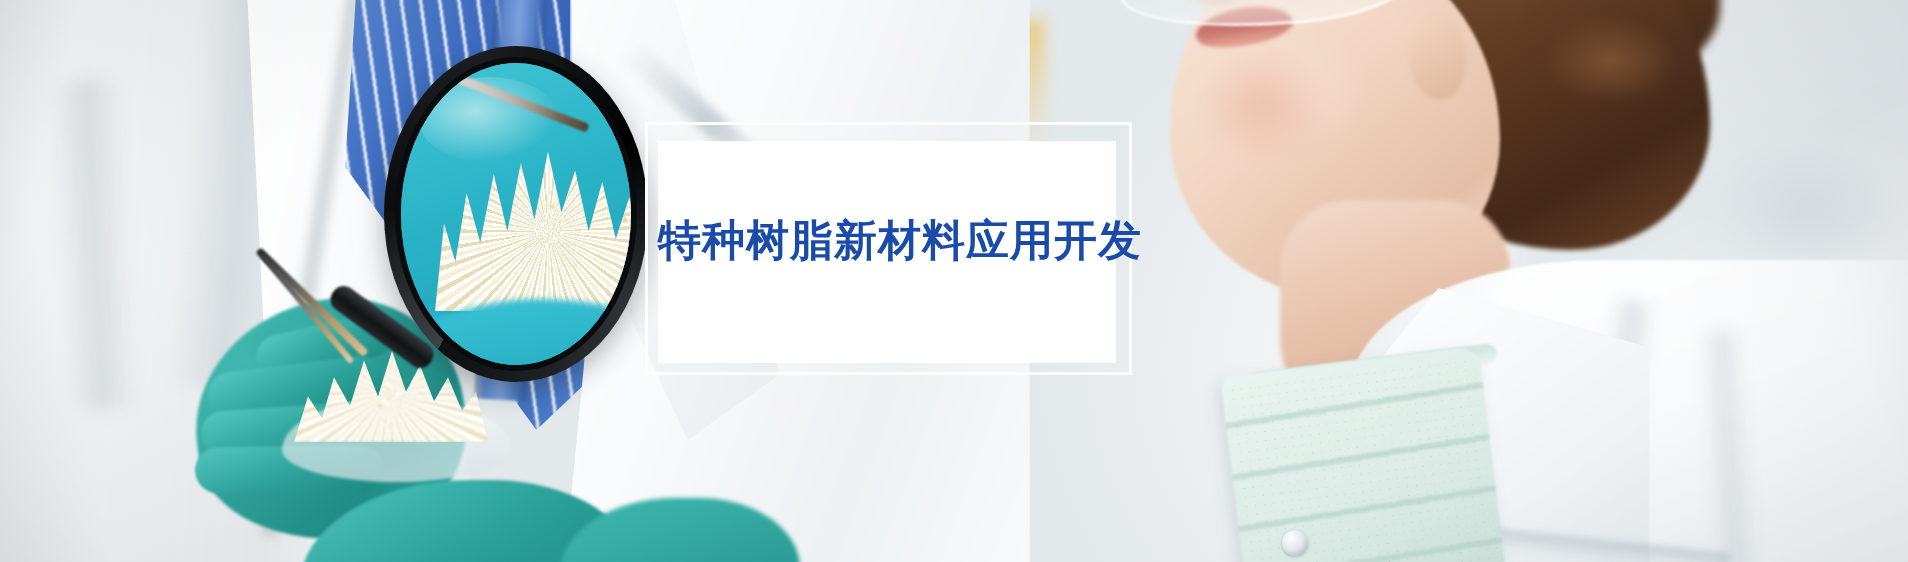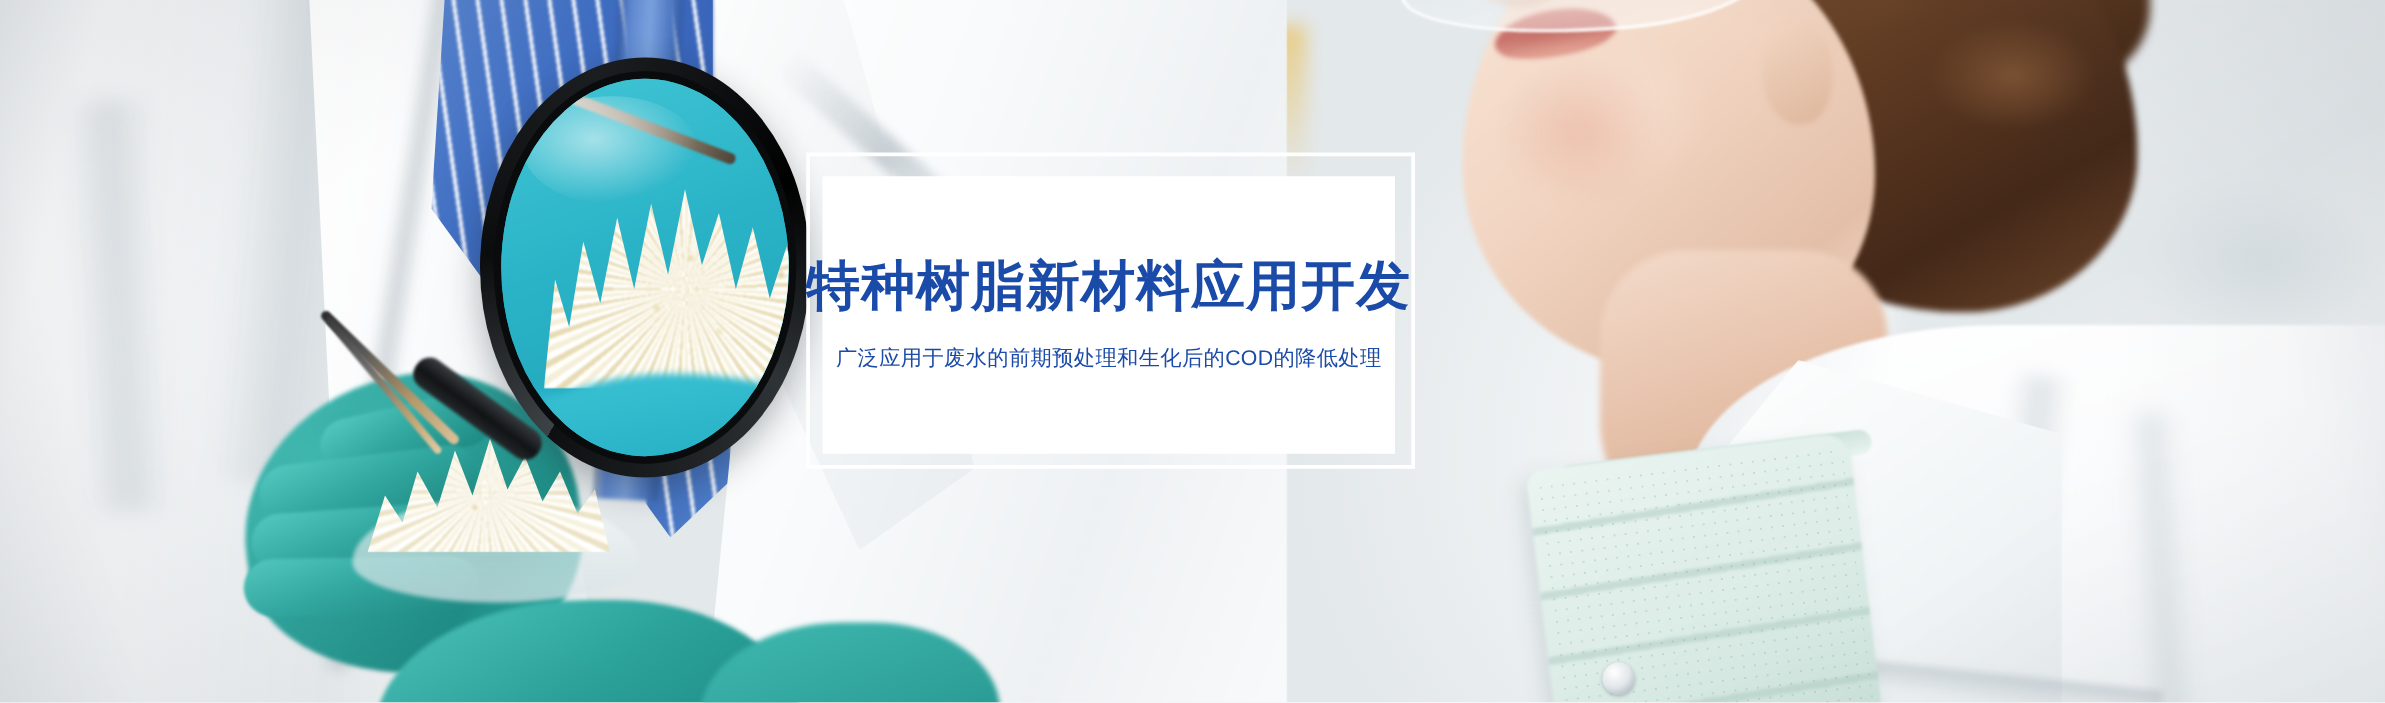--- a/index.html
+++ b/index.html
@@ -452,21 +452,20 @@
     position:absolute;
     left:645px; top:122px; width:487px; height:253px;
     border:3px solid #ffffff;
   }
   .card-panel {
     position:absolute;
     left:658px; top:141px; width:458px; height:222px;
     background:#ffffff;
     display:flex;
     flex-direction:column;
-    align-items:center;
     justify-content:center;
   }
   .card-title {
     font-size:43px;
     font-weight:bold;
     letter-spacing:1px;
     color:#1b4ba8;
     line-height:1.1;
     white-space:nowrap;
     margin-bottom:22px;
@@ -561,16 +560,15 @@
         <div class="mag-highlight"></div>
       </div>
     </div>
 
     <div class="vignette"></div>
   </div>
 
   <div class="card-frame"></div>
   <div class="card-panel">
     <div class="card-title">特种树脂新材料应用开发</div>
-    <div class="card-sub">广泛应用于废水的前期预处理和生化后的COD的降低处理</div>
   </div>
 
 </div>
 
 </body></html>

